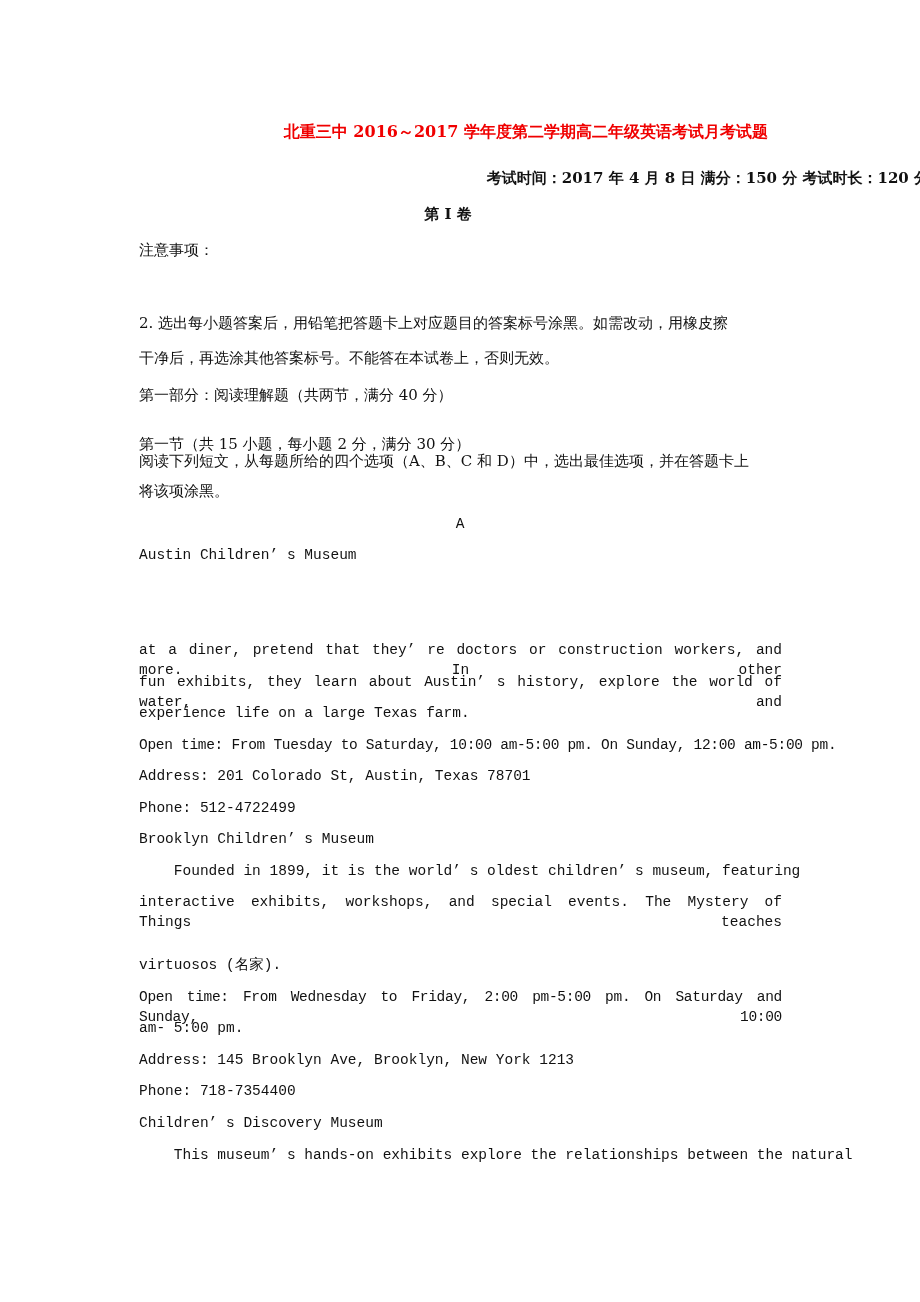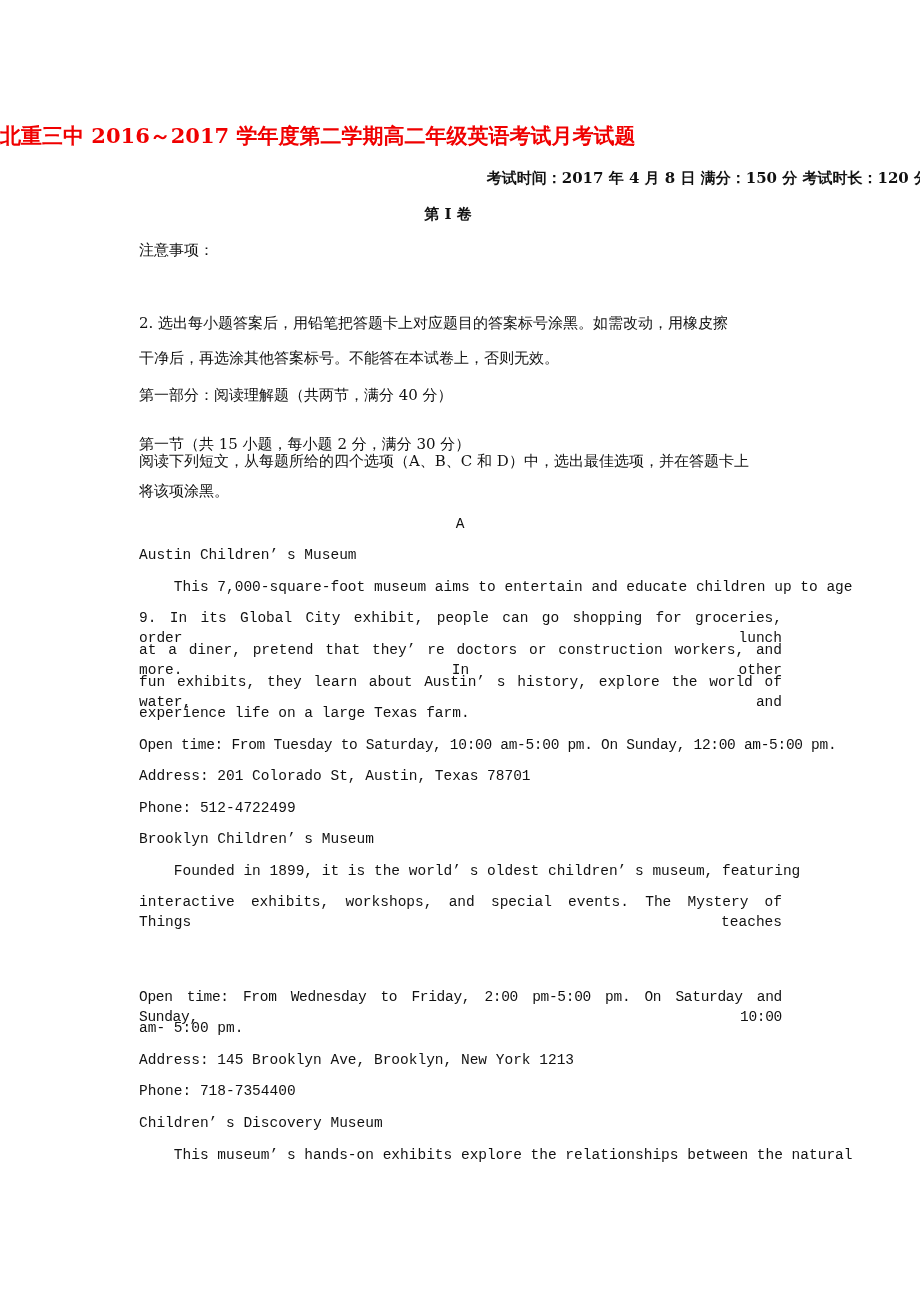--- a/index.html
+++ b/index.html
@@ -4,21 +4,21 @@
   <style>
     html, body { margin: 0; padding: 0; background: #ffffff; }
     body {
       width: 920px; height: 1302px; position: relative; overflow: hidden;
       font-family: "DejaVu Serif", "Liberation Serif", serif;
       color: #111;
     }
     .page { position: absolute; left: 0; top: 0; width: 920px; height: 1302px; }
     .title {
       position: absolute; left: 0; width: 768px; top: 122px;
-      text-align: left; color: #f00000; font-size: 21px; font-weight: bold;
+      text-align: right; color: #f00000; font-size: 16px; font-weight: bold;
       letter-spacing: 0px; white-space: nowrap;
     }
     .subtitle {
       position: absolute; left: 0; width: 920px; top: 169px;
       text-align: right; font-size: 15px; font-weight: bold; white-space: nowrap; padding-left: 24px;
     }
     .volume {
       position: absolute; left: 0; width: 896px; top: 205px;
       text-align: center; font-size: 15px; font-weight: bold;
     }
@@ -43,32 +43,31 @@
   <div class="line" style="top:313px">2. 选出每小题答案后，用铅笔把答题卡上对应题目的答案标号涂黑。如需改动，用橡皮擦</div>
   <div class="line" style="top:348px">干净后，再选涂其他答案标号。不能答在本试卷上，否则无效。</div>
 
   <div class="line bold" style="top:385px">第一部分：阅读理解题（共两节，满分 40 分）</div>
   <div class="line bold" style="top:434px">第一节（共 15 小题，每小题 2 分，满分 30 分）</div>
   <div class="line" style="top:451px">阅读下列短文，从每题所给的四个选项（A、B、C 和 D）中，选出最佳选项，并在答题卡上</div>
   <div class="line" style="top:481px">将该项涂黑。</div>
   <div class="line center bold mono" style="top:514px">A</div>
 
   <div class="line mono bold" style="top:545px">Austin Children’ s Museum</div>
-  <div class="line mono" style="top:577px;white-space:pre">    This 7,000-square-foot museum aims to entertain and educate children up to age</div>
-  <div class="line mono justify" style="top:608px">9. In its Global City exhibit, people can go shopping for groceries, order lunch</div>
   <div class="line mono justify" style="top:640px">at a diner, pretend that they’ re doctors or construction workers, and more. In other</div>
   <div class="line mono justify" style="top:672px">fun exhibits, they learn about Austin’ s history, explore the world of water, and</div>
   <div class="line mono" style="top:703px">experience life on a large Texas farm.</div>
   <div class="line mono" style="top:735px;letter-spacing:-0.3px">Open time: From Tuesday to Saturday, 10:00 am-5:00 pm. On Sunday, 12:00 am-5:00 pm.</div>
   <div class="line mono" style="top:766px">Address: 201 Colorado St, Austin, Texas 78701</div>
   <div class="line mono" style="top:798px">Phone: 512-4722499</div>
 
   <div class="line mono bold" style="top:829px">Brooklyn Children’ s Museum</div>
   <div class="line mono justify" style="top:861px;white-space:pre;text-align:right">    Founded in 1899, it is the world’ s oldest children’ s museum, featuring</div>
   <div class="line mono justify" style="top:892px">interactive exhibits, workshops, and special events. The Mystery of Things teaches</div>
+  <div class="line mono" style="top:955px">virtuosos (名家).</div>
   <div class="line mono justify" style="top:987px;letter-spacing:-0.3px">Open time: From Wednesday to Friday, 2:00 pm-5:00 pm. On Saturday and Sunday, 10:00</div>
   <div class="line mono" style="top:1018px">am- 5:00 pm.</div>
   <div class="line mono" style="top:1050px">Address: 145 Brooklyn Ave, Brooklyn, New York 1213</div>
   <div class="line mono" style="top:1081px">Phone: 718-7354400</div>
 
   <div class="line mono bold" style="top:1113px">Children’ s Discovery Museum</div>
   <div class="line mono" style="top:1145px;white-space:pre">    This museum’ s hands-on exhibits explore the relationships between the natural</div>
 </div>
 
 </body></html>

